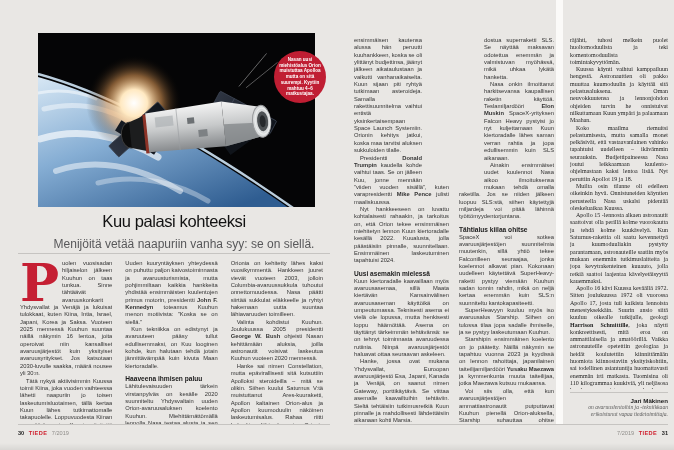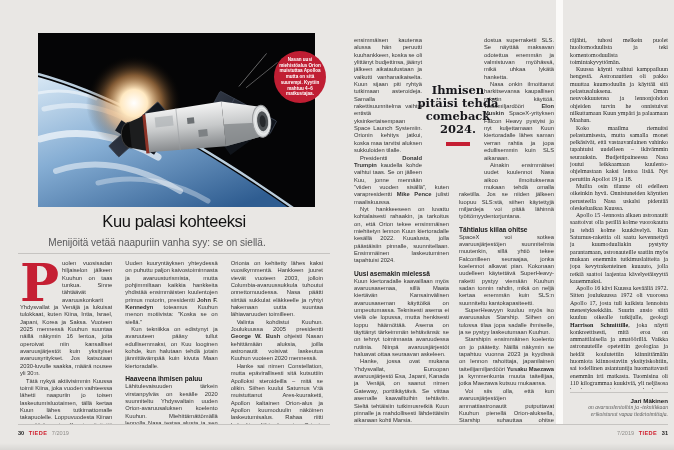--- a/index.html
+++ b/index.html
@@ -11,22 +11,22 @@
   
   #photo{position:absolute;left:38px;top:33px;width:277px;height:174px;background:#050506;}
   #badge{position:absolute;left:274px;top:51px;width:52px;height:52px;border-radius:50%;
          background:#c01e33;color:#fff;font-size:4.6px;line-height:5.7px;font-weight:bold;
          display:flex;align-items:center;justify-content:center;text-align:center;
          padding:5px;box-sizing:border-box;z-index:3;}
 
   
   #headline{position:absolute;left:18px;top:212px;width:312px;text-align:center;
             font-size:16.5px;font-weight:normal;letter-spacing:-.4px;color:#121212;}
-  #standfirst{position:absolute;left:1px;top:237px;width:312px;text-align:center;
-            font-size:10px;color:#58585a;}
+  #standfirst{position:absolute;left:28px;top:237px;width:312px;text-align:center;
+            font-size:12px;color:#58585a;}
   .rule{position:absolute;height:1px;background:#c6c4c1;}
 
   
   #lcols{position:absolute;left:20px;top:260px;width:303px;height:164px;display:flex;gap:13px;}
   .col{flex:1;overflow:hidden;font-size:5.8px;line-height:7.35px;text-align:justify;
        color:#333;hyphens:auto;-webkit-hyphens:auto;}
   .col p,.rcol p,#rcol3 p{margin:0;}
   .col p+p,.rcol p+p,#rcol3 p+p{text-indent:6px;}
   .subhead{font-weight:bold;font-size:6.6px;line-height:8px;margin-top:5px;color:#1b1b1b;}
   .subhead+p{text-indent:0 !important;}
@@ -185,27 +185,20 @@
   <p>dostua superraketti SLS. Se näyttää maksavan odotettua enemmän ja valmistuvan myöhässä, mikä uhkaa lykätä hanketta.</p>
       <p>Nasa onkin ilmoittanut harkitsevansa kaupallisen raketin käyttöä. Teslamiljardööri <b>Elon Muskin</b> SpaceX-yrityksen Falcon Heavy pystyisi jo nyt kuljettamaan Kuun kiertoradalle lähes saman verran rahtia ja jopa edullisemmin kuin SLS aikanaan.</p>
       <p>Ainakin ensimmäiset uudet kuulennot Nasa aikoo ilmoituksensa mukaan tehdä omalla raketilla. Jos se niiden jälkeen luopuu SLS:stä, siihen käytettyjä miljardeja voi pitää lähinnä työttömyydentorjuntana.</p>
       <div class="subhead">Tähtialus kiilaa ohitse</div>
       <p>SpaceX voi sotkea avaruusjärjestöjen suunnitelmia muutenkin, sillä yhtiö tekee Falconilleen seuraajaa, jonka koelennot alkavat pian. Kokonaan uudelleen käytettävä SuperHeavy-raketti pystyy viemään Kuuhun sadan tonnin rahdin, mikä on neljä kertaa enemmän kuin SLS:n suunniteltu kantokapasiteetti.</p>
       <p>SuperHeavyyn kuuluu myös iso avaruusalus Starship. Siihen on tulossa tilaa jopa sadalle ihmiselle, ja se pystyy laskeutumaan Kuuhun.</p>
       <p>Starshipin ensimmäinen koelento on jo päätetty. Näillä näkymin se tapahtuu vuonna 2023 ja kyydissä on lennon rahoittaja, japanilainen taiteilijamiljardööri <b>Yusaku Maezawa</b> ja kymmenkunta muuta taiteilijaa, jotka Maezawa kutsuu mukaansa.</p>
       <p>Voi siis olla, että kun avaruusjärjestöjen ammattiastronautit putputtavat Kuuhun pienellä Orion-aluksella, Starship suhauttaa ohitse turistijoukko mukanaan.</p>
     </div>
 
-  <div id="pullquote">
-    <div>Ihmisen</div>
-    <div>pitäisi tehdä</div>
-    <div>comeback</div>
-    <div>2024.</div>
-    <div class="bar"></div>
-  </div>
 
   <div id="whitestrip"></div>
 
   <div id="rcol3">
       <p>räjähti, tuhosi melkein puolet huoltomoduulista ja teki komentomoduulista toimintakyvyttömän.</p>
       <p>Kuussa käynti vaihtui kamppailuun hengestä. Astronauttien oli pakko muuttaa kuumoduulin ja käyttää sitä pelastusaluksena. Oman neuvokkuutensa ja lennonjohdon ohjeiden turvin he onnistuivat nilkuttamaan Kuun ympäri ja palaamaan Maahan.</p>
       <p>Koko maailma riemuitsi pelastumisesta, mutta samalla monet pelkäsivät, että vastaavanlainen vahinko tapahtuisi uudelleen – ikävämmin seurauksin. Budjettipaineessa Nasa joutui leikkaamaan kuulento-ohjelmastaan kaksi lentoa lisää. Nyt peruttiin Apollot 19 ja 18.</p>
       <p>Muilta osin tilanne oli edelleen oikeinkin hyvä. Onnistuneiden käyntien perusteella Nasa uskalsi pidentää oleskeluaikaa Kuussa.</p>
       <p>Apollo 15 -lennosta alkaen astronautit saattoivat olla perillä kolme vuorokautta ja tehdä kolme kuukävelyä. Kun Saturnus-rakettia oli saatu kevennettyä ja kuumoduuliakin pystytty parantamaan, astronauteille saatiin myös mukaan enemmän tutkimuslaitteita ja jopa kevytrakenteinen kuuauto, jolla retkiä saattoi laajentaa kävelyetäisyyttä kauemmaksi.</p>
       <p>Apollo 16 kävi Kuussa keväällä 1972. Sitten joulukuussa 1972 oli vuorossa Apollo 17, josta tuli kaikista lennoista menestyksekkäin. Suurin ansio siitä kuuluu oikealle tutkijalle, geologi <b>Harrison Schmittille</b>, joka näytti konkreettisesti, mitä eroa on ammattilaisella ja amatöörillä. Vaikka astronauteille opetettiin geologiaa ja heidät koulutettiin kiinnittämään huomiota kiinnostaviin yksityiskohtiin, sai todellinen asiantuntija huomattavasti enemmän irti matkasta. Tuomisina oli 110 kilogrammaa kuukiviä, yli neljäsosa kuuden onnistuneen kuulennon yhteissaalista.</p>

